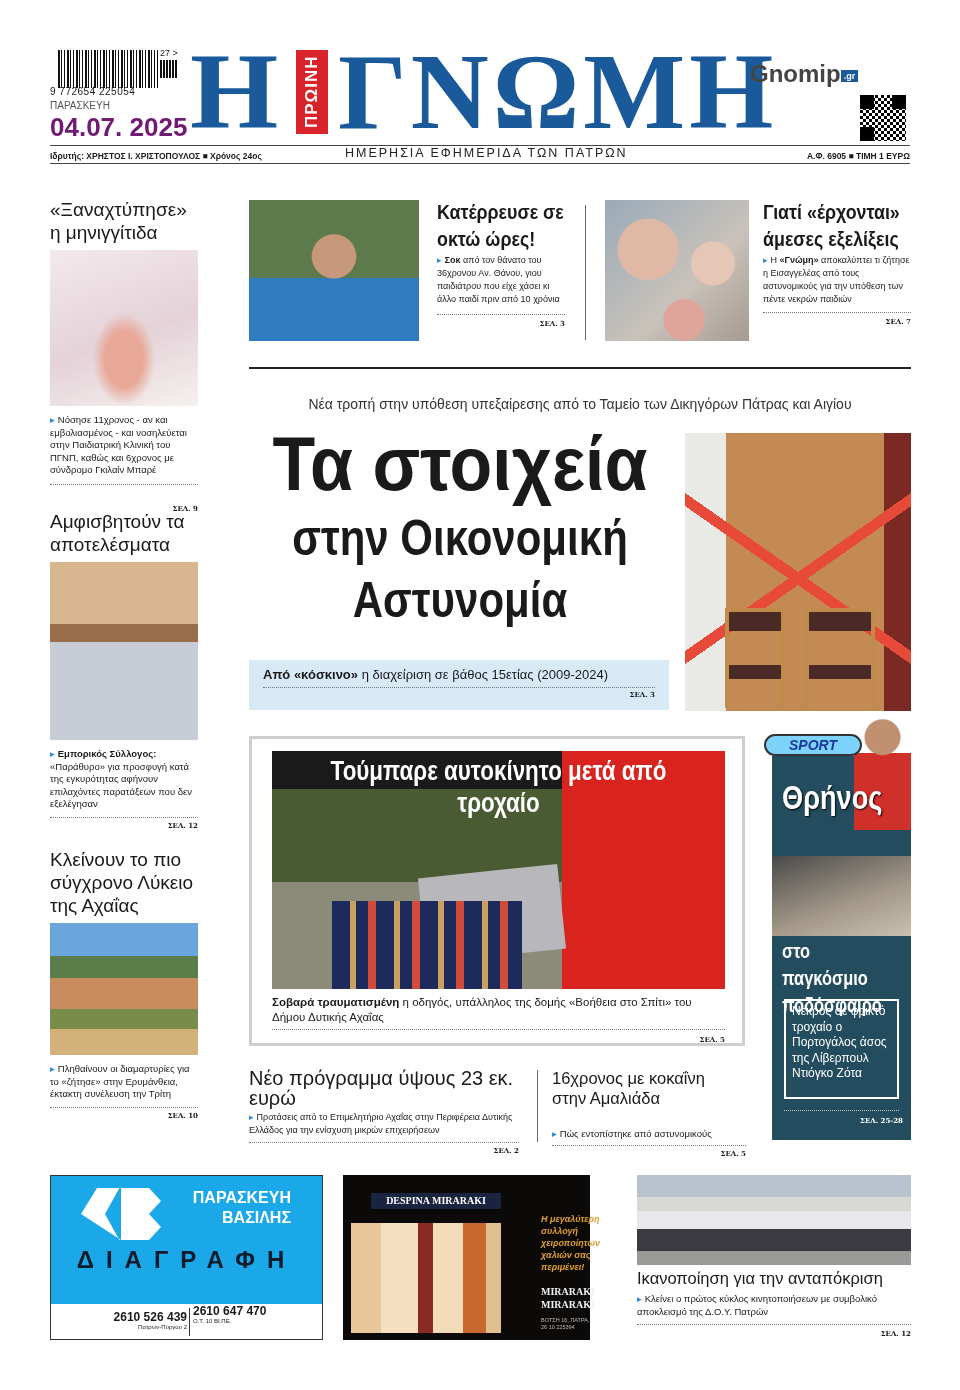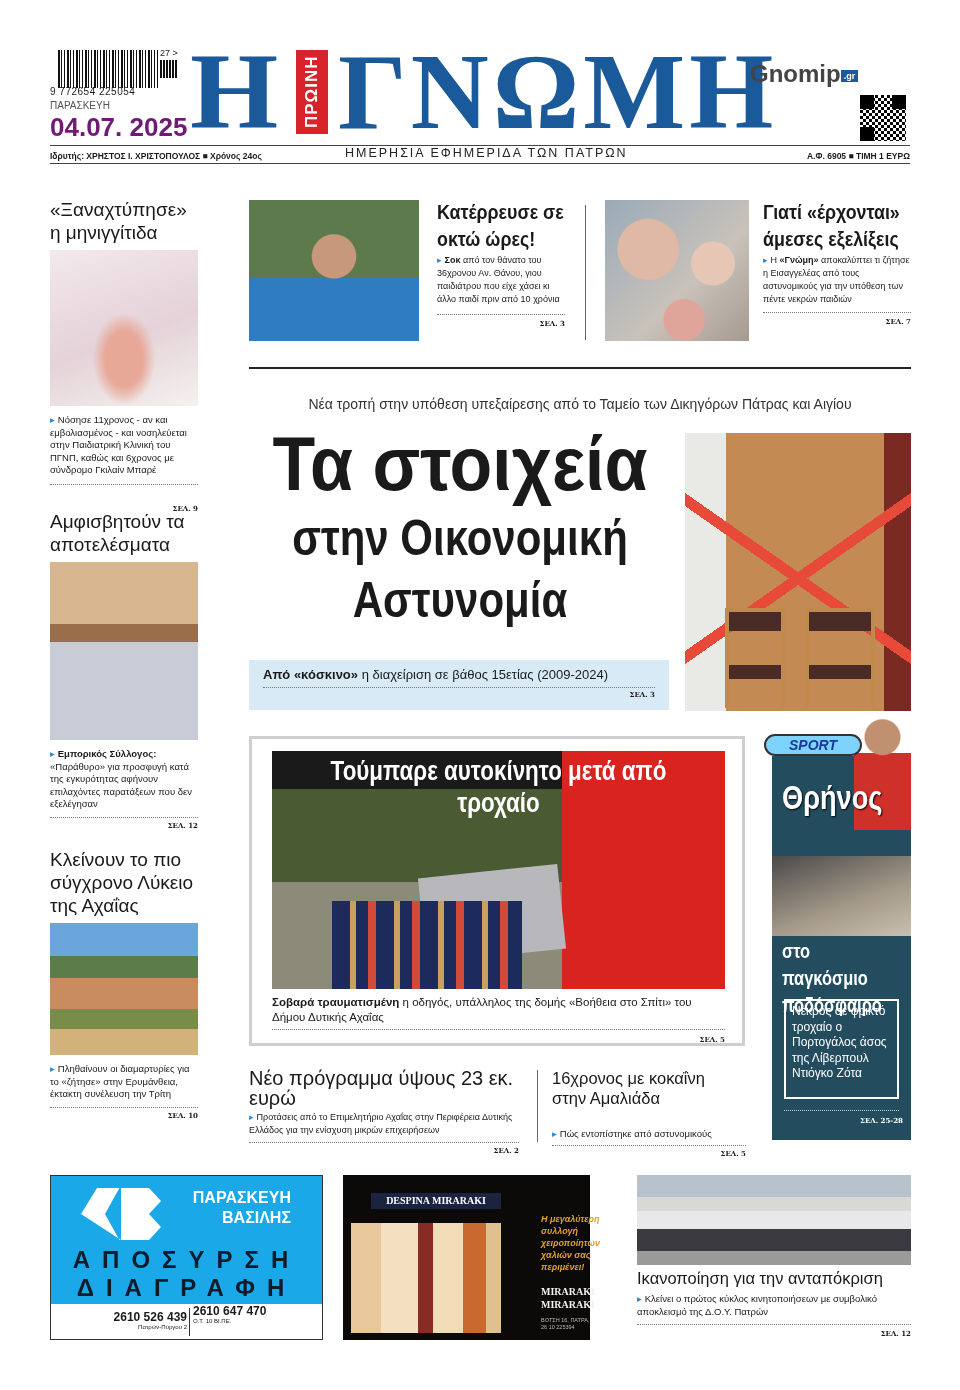--- a/index.html
+++ b/index.html
@@ -150,21 +150,20 @@
 </div>
 
 <div class="abs" style="left:50px;top:1175px;width:273px;height:165px;border:1px solid #333;background:#fff">
   <div class="abs" style="left:0;top:0;width:271px;height:128px;background:#1aa8e8"></div>
   <div class="abs" style="left:30px;top:12px;width:80px;height:52px;background:#fff;clip-path:polygon(0 50%,20% 0,48% 0,30% 50%,48% 100%,20% 100%,50% 100%,50% 0,85% 0,100% 25%,85% 50%,100% 75%,85% 100%,50% 100%)"></div>
   <div class="abs" style="left:120px;top:12px;width:120px;text-align:right;color:#fff;font-weight:bold;font-size:16px;line-height:20px">
       <div>ΠΑΡΑΣΚΕΥΗ</div>
       <div>ΒΑΣΙΛΗΣ</div>
     </div>
   <div class="abs" style="left:8px;top:70px;width:255px;text-align:center;font-weight:bold;font-size:24px;letter-spacing:12px;line-height:28px;color:#0f1a2a">
-      <div>ΑΠΟΣΥΡΣΗ</div>
       <div>ΔΙΑΓΡΑΦΗ</div>
     </div>
   <div class="abs" style="left:60px;top:134px;text-align:right;width:76px">
       <div style="font-size:12px;font-weight:bold">2610 526 439</div>
       <div style="font-size:6px">Πατρών-Πύργου 2</div>
     </div>
   <div class="abs" style="left:138px;top:132px;width:1px;height:28px;background:#333"></div>
   <div class="abs" style="left:142px;top:128px">
       <div style="font-size:12px;font-weight:bold">2610 647 470</div>
       <div style="font-size:6px">Ο.Τ. 10 ΒΙ.ΠΕ.</div>

